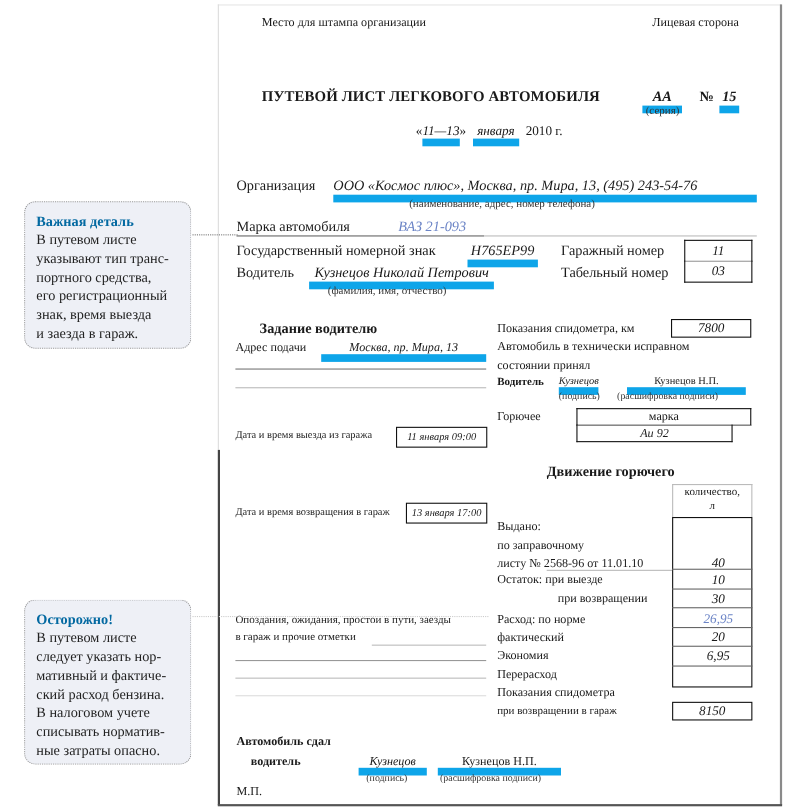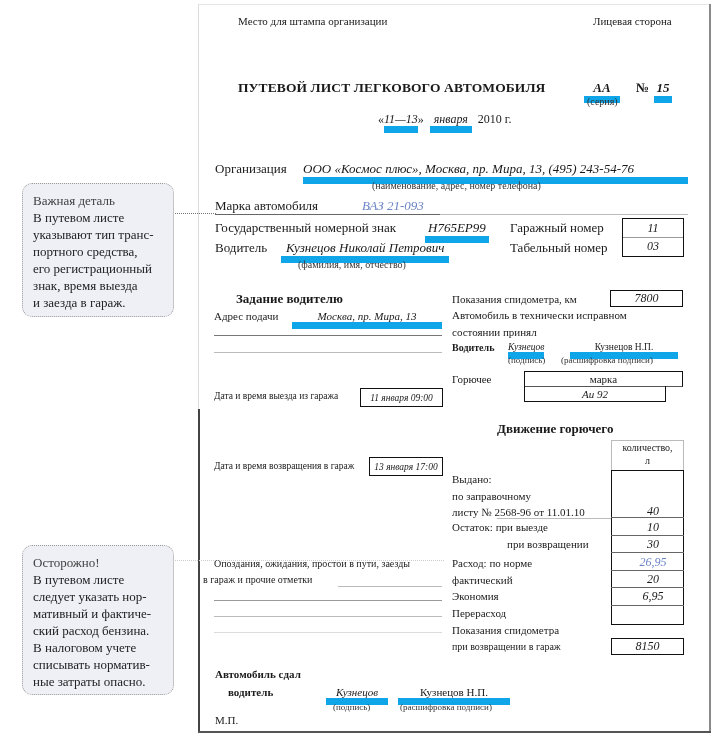--- a/index.html
+++ b/index.html
@@ -21,21 +21,21 @@
   .frame-bottom { position:absolute; left:198px; top:731px; width:513px; height:2px; background:#555; }
 
   .line { position:absolute; height:1px; background:#555; }
   .line.light { background:#bbb; }
   .box { position:absolute; border:1.5px solid #111; box-sizing:border-box; font-style:italic; font-size:12px;
          display:flex; align-items:center; justify-content:center; font-family:"Liberation Serif",serif; }
 
   
   .callout { position:absolute; left:22px; background:#eef0f6; border:1px dotted #999; border-radius:10px;
              box-sizing:border-box; padding:8px 10px; font-family:"Liberation Serif",serif; font-size:13px; line-height:17px; color:#222; }
-  .callout .ctitle { color:#404040; font-weight:normal; display:block; }
+  .callout .ctitle { color:#0369a1; font-weight:bold; display:block; }
 
   .blue { color:#6b84c6; }
   .fcell { position:absolute; left:0; width:84px; box-sizing:border-box; text-align:center; font-style:italic; font-size:12px;
            font-family:"Liberation Serif",serif; line-height:18px; }
 </style>
 </head>
 <body>
 
 <div class="frame-top"></div>
 <div class="frame-right"></div>
@@ -84,21 +84,21 @@
 <div class="line" style="left:214px;top:335px;width:228px;background:#777;"></div>
 <div class="line light" style="left:214px;top:352px;width:228px;"></div>
 
 <div class="abs serif" style="left:214px;top:391px;font-size:9.5px;">Дата и время выезда из гаража</div>
 <div class="box" style="left:360px;top:388px;width:83px;height:19px;font-size:9.5px;">11 января 09:00</div>
 
 <div class="abs serif" style="left:214px;top:461px;font-size:9.5px;">Дата и время возвращения в гараж</div>
 <div class="box" style="left:369px;top:457px;width:74px;height:19px;font-size:9.5px;">13 января 17:00</div>
 
 <div class="abs serif" style="left:214px;top:558px;font-size:10px;">Опоздания, ожидания, простои в пути, заезды</div>
-<div class="abs serif" style="left:203px;top:574px;font-size:10px;">в гараж и прочие отметки</div>
+<div class="abs serif" style="left:214px;top:574px;font-size:10px;">в гараж и прочие отметки</div>
 <div class="line light" style="left:338px;top:586px;width:104px;"></div>
 <div class="line" style="left:214px;top:600px;width:228px;background:#999;"></div>
 <div class="line light" style="left:214px;top:616px;width:228px;"></div>
 <div class="line light" style="left:214px;top:632px;width:228px;background:#ddd;"></div>
 
 <div class="abs" style="left:172px;top:213px;width:44px;height:0;border-top:1px dotted #777;"></div>
 <div class="abs" style="left:172px;top:560px;width:272px;height:0;border-top:1px dotted #ccc;"></div>
 
 <div class="abs serif" style="left:452px;top:293px;font-size:11px;">Показания спидометра, км</div>
 <div class="box" style="left:610px;top:290px;width:73px;height:17px;">7800</div>

